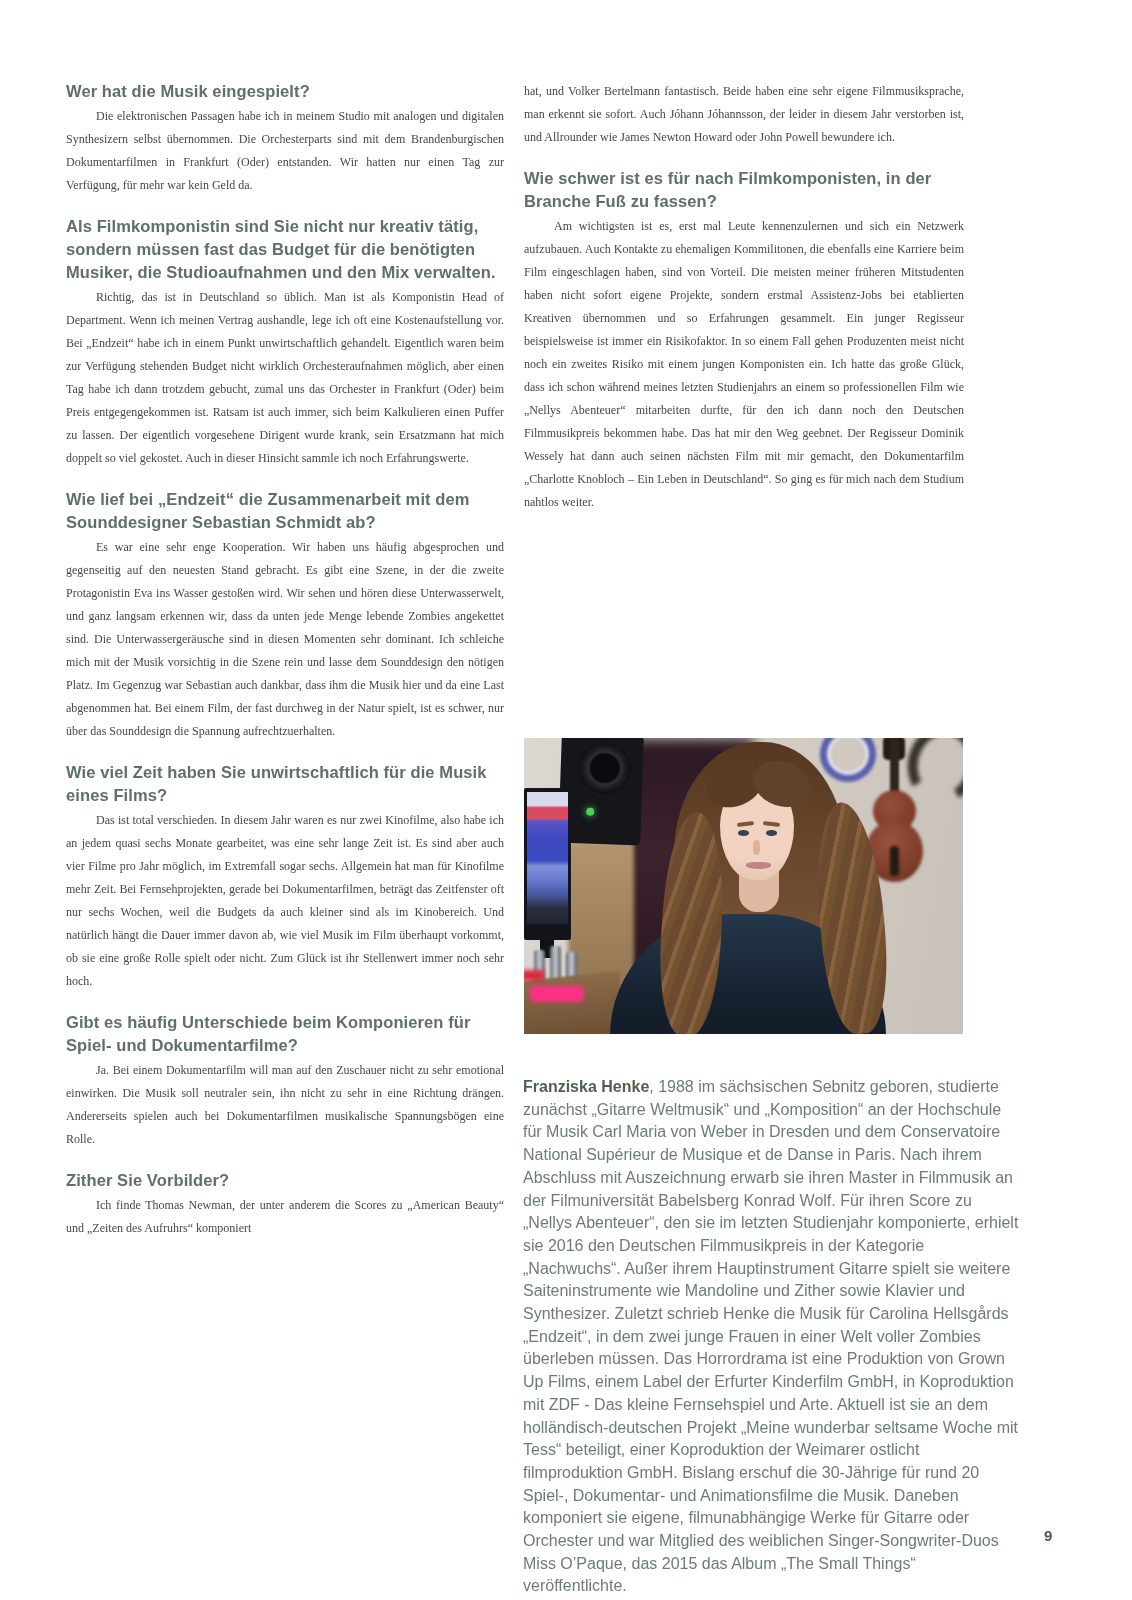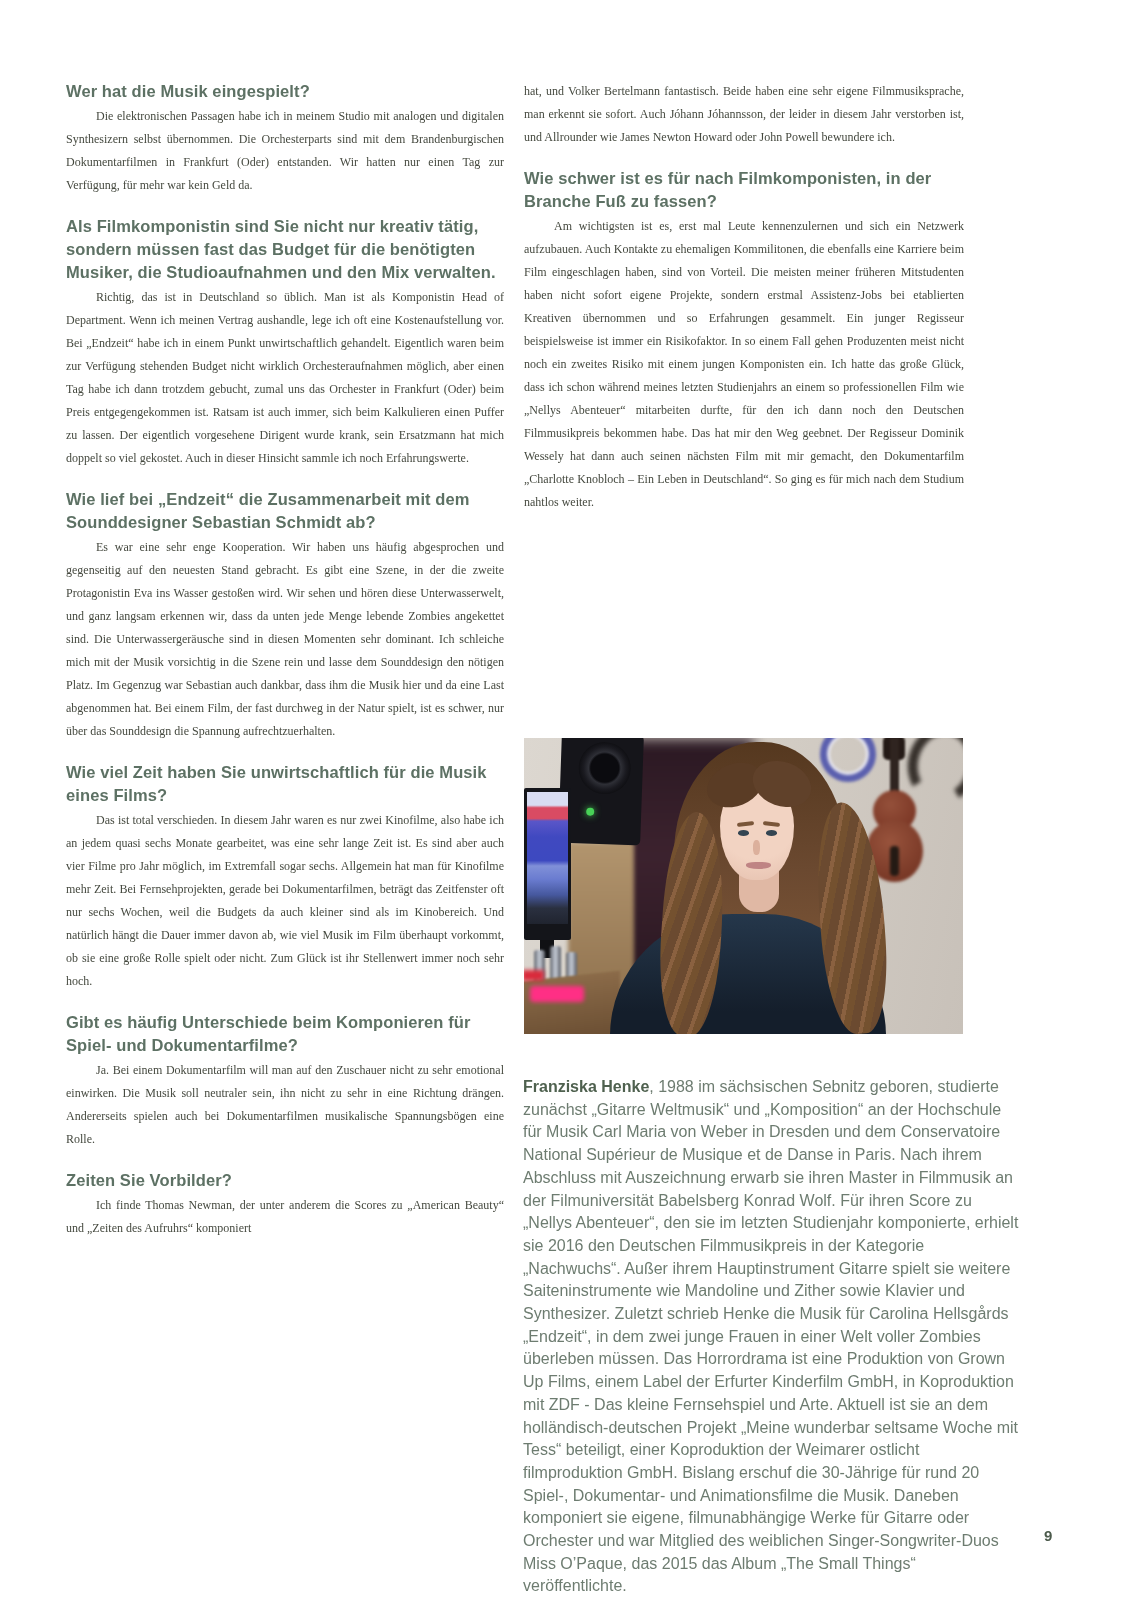--- a/index.html
+++ b/index.html
@@ -122,21 +122,21 @@
     <h3 class="question first">Wer hat die Musik eingespielt?</h3>
     <p class="answer">Die elektronischen Passagen habe ich in meinem Studio mit analogen und digitalen Synthesizern selbst übernommen. Die Orchesterparts sind mit dem Brandenburgischen Dokumentarfilmen in Frankfurt (Oder) entstanden. Wir hatten nur einen Tag zur Verfügung, für mehr war kein Geld da.</p>
     <h3 class="question">Als Filmkomponistin sind Sie nicht nur kreativ tätig, sondern müssen fast das Budget für die benötigten Musiker, die Studioaufnahmen und den Mix verwalten.</h3>
     <p class="answer">Richtig, das ist in Deutschland so üblich. Man ist als Komponistin Head of Department. Wenn ich meinen Vertrag aushandle, lege ich oft eine Kostenaufstellung vor. Bei „Endzeit“ habe ich in einem Punkt unwirtschaftlich gehandelt. Eigentlich waren beim zur Verfügung stehenden Budget nicht wirklich Orchesteraufnahmen möglich, aber einen Tag habe ich dann trotzdem gebucht, zumal uns das Orchester in Frankfurt (Oder) beim Preis entgegengekommen ist. Ratsam ist auch immer, sich beim Kalkulieren einen Puffer zu lassen. Der eigentlich vorgesehene Dirigent wurde krank, sein Ersatzmann hat mich doppelt so viel gekostet. Auch in dieser Hinsicht sammle ich noch Erfahrungswerte.</p>
     <h3 class="question">Wie lief bei „Endzeit“ die Zusammenarbeit mit dem Sounddesigner Sebastian Schmidt ab?</h3>
     <p class="answer">Es war eine sehr enge Kooperation. Wir haben uns häufig abgesprochen und gegenseitig auf den neuesten Stand gebracht. Es gibt eine Szene, in der die zweite Protagonistin Eva ins Wasser gestoßen wird. Wir sehen und hören diese Unterwasserwelt, und ganz langsam erkennen wir, dass da unten jede Menge lebende Zombies angekettet sind. Die Unterwassergeräusche sind in diesen Momenten sehr dominant. Ich schleiche mich mit der Musik vorsichtig in die Szene rein und lasse dem Sounddesign den nötigen Platz. Im Gegenzug war Sebastian auch dankbar, dass ihm die Musik hier und da eine Last abgenommen hat. Bei einem Film, der fast durchweg in der Natur spielt, ist es schwer, nur über das Sounddesign die Spannung aufrechtzuerhalten.</p>
     <h3 class="question">Wie viel Zeit haben Sie unwirtschaftlich für die Musik eines Films?</h3>
     <p class="answer">Das ist total verschieden. In diesem Jahr waren es nur zwei Kinofilme, also habe ich an jedem quasi sechs Monate gearbeitet, was eine sehr lange Zeit ist. Es sind aber auch vier Filme pro Jahr möglich, im Extremfall sogar sechs. Allgemein hat man für Kinofilme mehr Zeit. Bei Fernsehprojekten, gerade bei Dokumentarfilmen, beträgt das Zeitfenster oft nur sechs Wochen, weil die Budgets da auch kleiner sind als im Kinobereich. Und natürlich hängt die Dauer immer davon ab, wie viel Musik im Film überhaupt vorkommt, ob sie eine große Rolle spielt oder nicht. Zum Glück ist ihr Stellenwert immer noch sehr hoch.</p>
     <h3 class="question">Gibt es häufig Unterschiede beim Komponieren für Spiel- und Dokumentarfilme?</h3>
     <p class="answer">Ja. Bei einem Dokumentarfilm will man auf den Zuschauer nicht zu sehr emotional einwirken. Die Musik soll neutraler sein, ihn nicht zu sehr in eine Richtung drängen. Andererseits spielen auch bei Dokumentarfilmen musikalische Spannungsbögen eine Rolle.</p>
-    <h3 class="question">Zeiten Sie Vorbilder?</h3>
+    <h3 class="question">Zither Sie Vorbilder?</h3>
     <p class="answer">Ich finde Thomas Newman, der unter anderem die Scores zu „American Beauty“ und „Zeiten des Aufruhrs“ komponiert</p>
   </div>
 
   <div class="col col-right">
     <p class="answer cont">hat, und Volker Bertelmann fantastisch. Beide haben eine sehr eigene Filmmusiksprache, man erkennt sie sofort. Auch Jóhann Jóhannsson, der leider in diesem Jahr verstorben ist, und Allrounder wie James Newton Howard oder John Powell bewundere ich.</p>
     <h3 class="question">Wie schwer ist es für nach Filmkomponisten, in der Branche Fuß zu fassen?</h3>
     <p class="answer">Am wichtigsten ist es, erst mal Leute kennenzulernen und sich ein Netzwerk aufzubauen. Auch Kontakte zu ehemaligen Kommilitonen, die ebenfalls eine Karriere beim Film eingeschlagen haben, sind von Vorteil. Die meisten meiner früheren Mitstudenten haben nicht sofort eigene Projekte, sondern erstmal Assistenz-Jobs bei etablierten Kreativen übernommen und so Erfahrungen gesammelt. Ein junger Regisseur beispielsweise ist immer ein Risikofaktor. In so einem Fall gehen Produzenten meist nicht noch ein zweites Risiko mit einem jungen Komponisten ein. Ich hatte das große Glück, dass ich schon während meines letzten Studienjahrs an einem so professionellen Film wie „Nellys Abenteuer“ mitarbeiten durfte, für den ich dann noch den Deutschen Filmmusikpreis bekommen habe. Das hat mir den Weg geebnet. Der Regisseur Dominik Wessely hat dann auch seinen nächsten Film mit mir gemacht, den Dokumentarfilm „Charlotte Knobloch – Ein Leben in Deutschland“. So ging es für mich nach dem Studium nahtlos weiter.</p>
   </div>
 
   <div class="photo">

